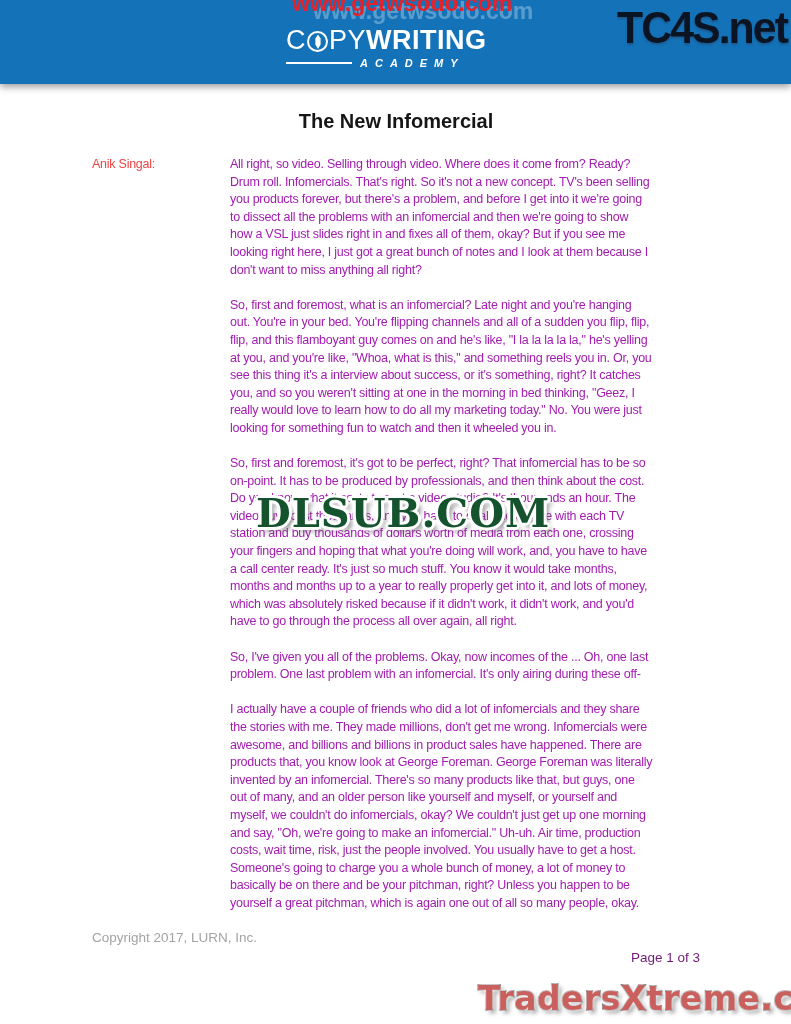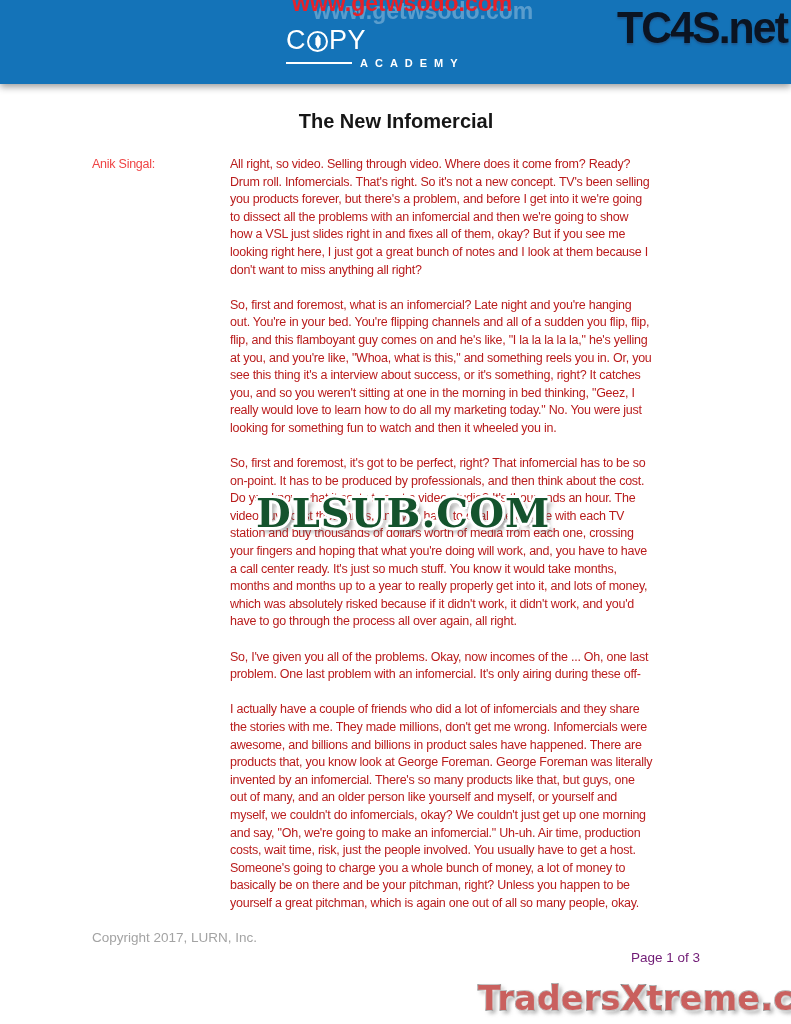--- a/index.html
+++ b/index.html
@@ -21,21 +21,21 @@
   }
   .logo-copy { font-weight: normal; }
   .logo-writing { font-weight: bold; }
   .pen-o {
     display: inline-block; width: 21px; height: 21px; border: 2.6px solid #fff;
     border-radius: 50%; margin: 0 1px; position: relative; top: 1px;
   }
   .pen-o svg { position: absolute; left: 4.2px; top: 1.5px; }
   .academy-row { display: flex; align-items: center; margin-top: 3px; }
   .academy-line { width: 66px; height: 2px; background: #fff; margin-right: 8px; }
-  .academy-text { color: #fff; font-size: 11px; font-weight: bold; letter-spacing: 7px; }
+  .academy-text { color: #fff; font-size: 11px; font-weight: bold; letter-spacing: 7px; font-style: italic; }
   .wm-top {
     position: absolute; left: 6px; top: -16px; white-space: nowrap;
     font-size: 23px; font-weight: bold; color: #e62129;
     text-shadow: 21px 8px 0 rgba(255,255,255,0.30);
   }
   .wm-tc4s {
     position: absolute; right: 4px; top: 2px; white-space: nowrap;
     font-size: 45px; font-weight: bold; letter-spacing: -2px;
     transform: scaleX(0.95); transform-origin: right top;
     color: #0b1422; text-shadow: 0 2px 2px rgba(35,70,115,0.55);
@@ -45,21 +45,21 @@
   .doc-title {
     position: absolute; top: 110px; left: 92px; width: 608px;
     text-align: center; font-size: 20px; font-weight: bold; color: #161616;
   }
   .speaker {
     position: absolute; top: 156px; left: 92px;
     font-size: 12.5px; color: #ef4444; line-height: 17.6px; letter-spacing: -0.25px;
   }
   .paras { position: absolute; top: 156px; left: 230px; width: 472px; }
   .para {
-    font-size: 12.5px; color: #b91c1c; line-height: 17.6px;
+    font-size: 12.5px; color: #a21caf; line-height: 17.6px;
     letter-spacing: -0.25px; white-space: pre; margin-bottom: 17.6px;
   }
 
   
   .wm-dlsub {
     position: absolute; left: 256px; top: 489px; white-space: nowrap;
     font-family: "DejaVu Serif", serif; font-weight: bold;
     font-size: 40px; letter-spacing: 1px; color: #14532d;
     text-shadow:
       -3px 0 0 #fff, 3px 0 0 #fff, 0 -3px 0 #fff, 0 3px 0 #fff,
@@ -92,20 +92,21 @@
   <div class="banner">
     <div class="logo">
       <div class="logo-main">
         <span class="logo-copy">C</span>
           <span class="pen-o">
             <svg width="10" height="16" viewBox="0 0 10 16">
               <path d="M5 0.5 L7.6 4.5 L7.6 10.5 L5 15 L2.4 10.5 L2.4 4.5 Z" fill="#ffffff"></path>
             </svg>
           </span>
           <span class="logo-copy">PY</span>
+          <span class="logo-writing">WRITING</span>
       </div>
       <div class="academy-row">
         <span class="academy-line"></span>
         <span class="academy-text">ACADEMY</span>
       </div>
       <div class="wm-top">www.getwsodo.com</div>
     </div>
     <div class="wm-tc4s">TC4S.net</div>
   </div>
 

